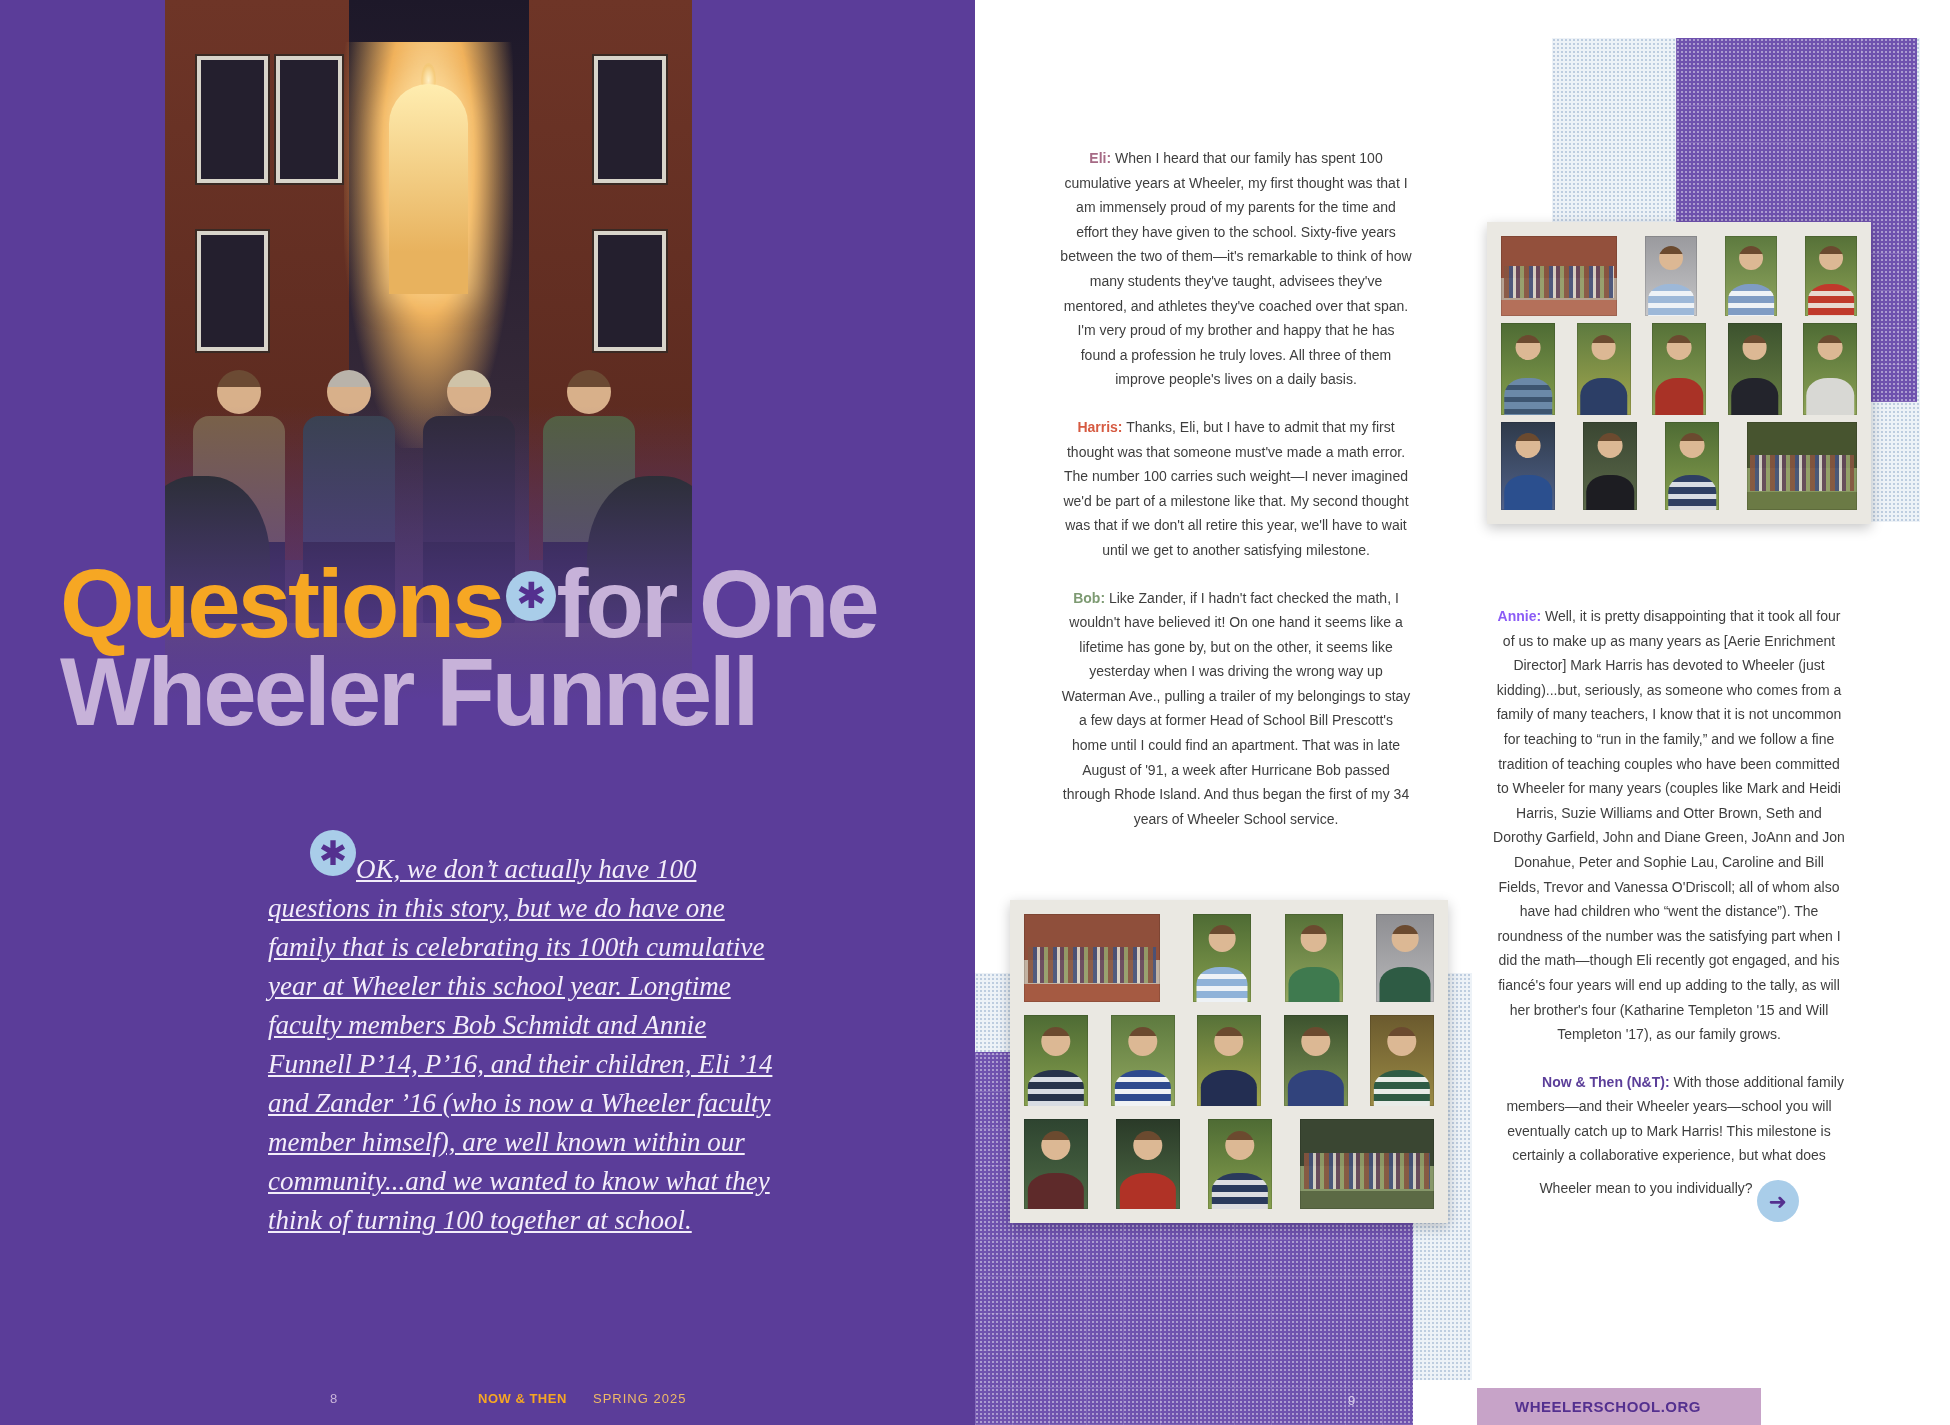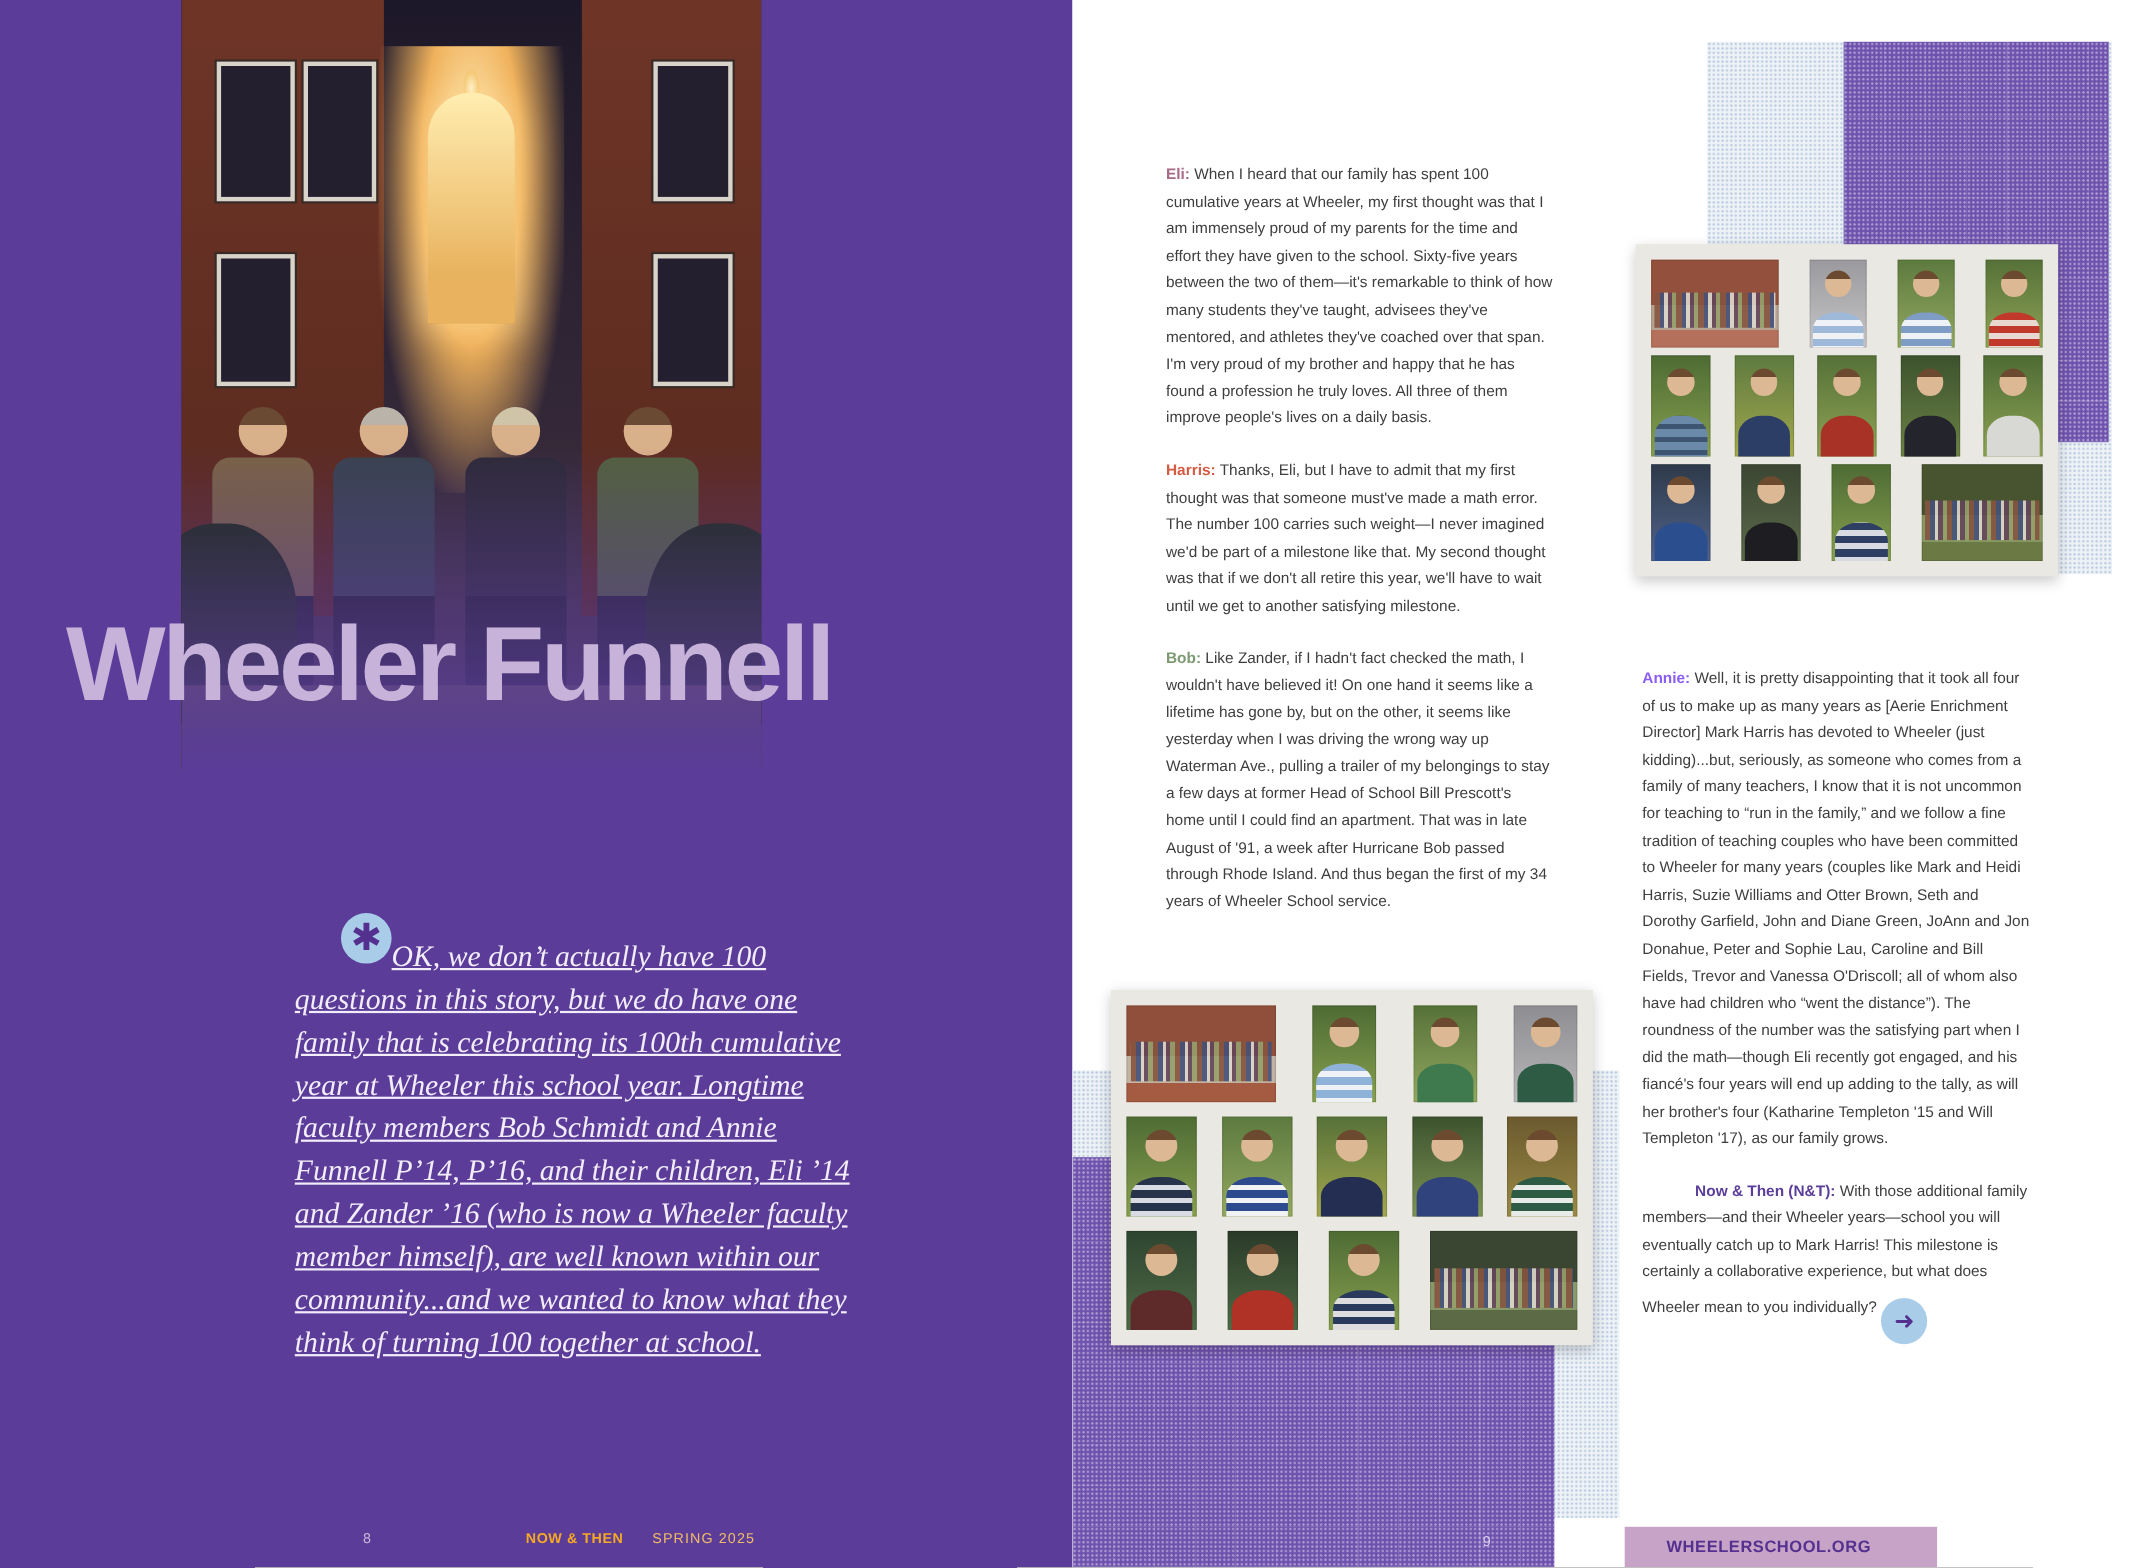--- a/index.html
+++ b/index.html
@@ -91,21 +91,21 @@
     transform:translateX(-50%);border-radius:45% 45% 0 0;background:var(--sh,#335);}
   .ph.por.st::after{background:repeating-linear-gradient(180deg,var(--sh,#335) 0 7px,var(--s2,#fff) 7px 12px);}
   .ph.grp{background:linear-gradient(180deg,var(--bg1) 0 52%,var(--bg2) 52% 80%,var(--gnd,#cfc6b2) 80% 100%);}
   .ph.grp::after{content:"";position:absolute;left:3%;right:3%;top:38%;height:40%;opacity:.9;
     background:repeating-linear-gradient(90deg,#86543f 0 5px,#44517a 5px 9px,#ddd8cc 9px 12px,#64455a 12px 16px,#95a06a 16px 20px);}
 
   
   .qacol{position:absolute;font-size:14px;line-height:24.6px;color:#3e3e3e;}
   .col1{left:85px;top:146px;width:352px;}
   .col2{left:518px;top:604px;width:352px;}
-  .qacol p{margin:0 0 23px 0;}
+  .qacol p{margin:0 0 23px 0;text-align:center;}
   .spk{font-weight:800;}
   .spk.eli{color:#a66a85;} .spk.zander{color:#d65a41;} .spk.bob{color:#7d9a72;}
   .spk.annie{color:#8b5cf6;} .spk.nt{color:#5b3e99;margin-left:48px;}
   .arrow-circle{display:inline-flex;align-items:center;justify-content:center;width:42px;height:42px;
     border-radius:50%;background:#a9cde9;color:#54308f;font:700 22px "DejaVu Sans",sans-serif;
     vertical-align:middle;transform:translateY(12px);margin-left:4px;}
 
   .page9{position:absolute;left:373px;top:1393px;color:#daceed;font-size:13px;}
   .webbar{position:absolute;left:502px;top:1388px;width:284px;height:37px;background:#c7a3c8;}
   .webbar span{display:inline-block;margin-left:38px;line-height:37px;font-size:15px;font-weight:800;
@@ -133,20 +133,21 @@
       <div class="fig" style="left:138px;--coat:#39424f;--hair:#b9b3aa;"></div>
       <div class="fig" style="left:258px;--coat:#2e2a38;--hair:#cfc3a8;"></div>
       <div class="fig" style="left:378px;--coat:#53603f;--hair:#6b4a33;"></div>
       <div class="fp-hedge l"></div>
       <div class="fp-hedge r"></div>
       <div class="fp-walk"></div>
       <div class="fp-overlay"></div>
     </div>
 
     <div class="headline">
+      <div><span class="hl-orange">Questions</span><span class="badge">✱</span><span class="hl-light">for One</span></div>
       <div class="hl-light">Wheeler Funnell</div>
     </div>
 
     <div class="intro">
       <span class="badge2">✱</span>
       <p>OK, we don’t actually have 100 questions in this story, but we do have one family that is celebrating its 100th cumulative year at Wheeler this school year. Longtime faculty members Bob Schmidt and Annie Funnell P’14, P’16, and their children, Eli ’14 and Zander ’16 (who is now a Wheeler faculty member himself), are well known within our community...and we wanted to know what they think of turning 100 together at school.</p>
     </div>
 
     <div class="footer-left">
       <span class="fl-num">8</span>

